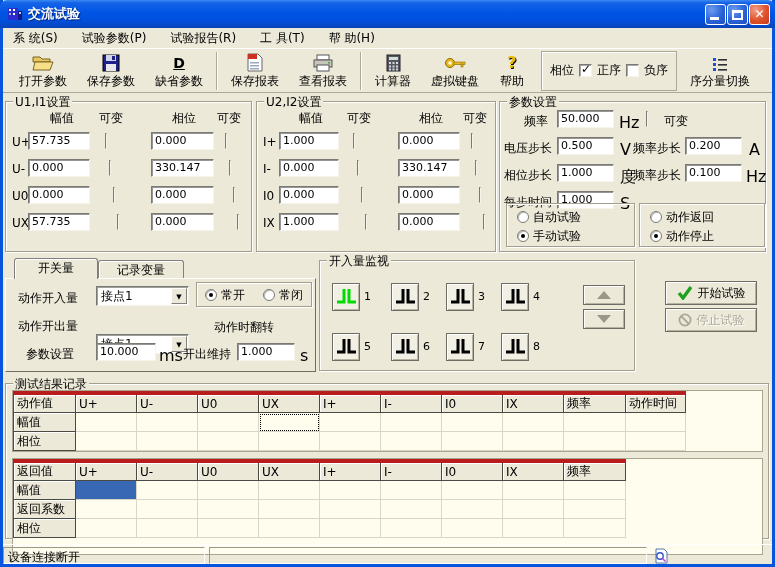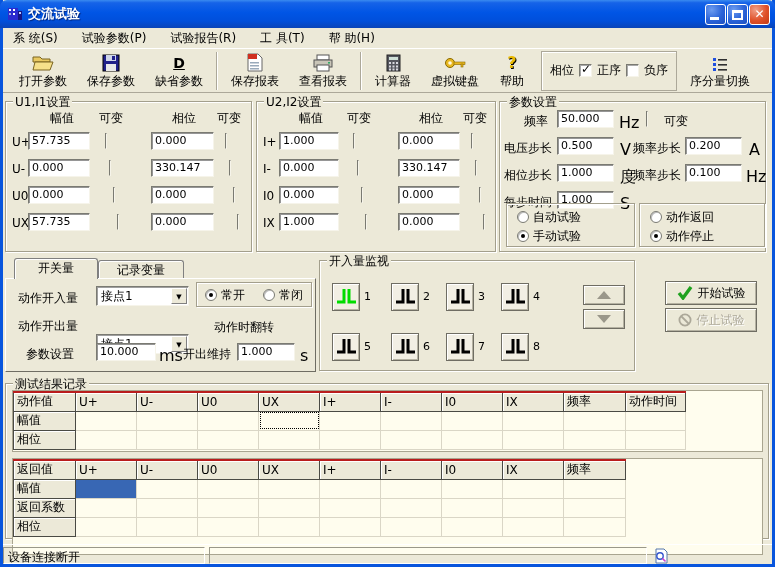--- a/index.html
+++ b/index.html
@@ -51,21 +51,21 @@
 
   
   .tab { position:absolute; height:19px; background:#ECE9D8; border:1px solid #808080; border-bottom:none; border-radius:3px 3px 0 0; box-shadow: inset 1px 1px 0 #fff; text-align:center; line-height:18px; }
   .tabpanel { position:absolute; background:#ECE9D8; border:1px solid; border-color:#fff #6f6d63 #6f6d63 #fff; }
 
   
   .tblpanel { position:absolute; background:#FFFDEE; border:1px solid #A9A590; }
   table.rtbl { border-collapse:collapse; table-layout:fixed; }
   .rtbl th, .rtbl td { height:19px; font-weight:normal; font-size:12px; text-align:left; padding:0 0 0 3px; overflow:hidden; }
   .rtbl th { background:#ECE9D8; border-right:1px solid #4a4a44; border-bottom:1px solid #4a4a44; box-shadow: inset 1px 1px 0 #fff; }
-  .rtbl tr.hdr th { border-top:2px solid #b91c1c;margin-left:28px; }
+  .rtbl tr.hdr th { border-top:4px solid #b91c1c;margin-left:28px; }
   .rtbl th.corner, .rtbl th.rowlbl { border-left:1px solid #4a4a44; }
   .rtbl td { background:#FFFDEE; border-right:1px solid #DAD6C6; border-bottom:1px solid #DAD6C6; }
   .rtbl td.focus { outline:1px dotted #000; outline-offset:-2px; }
   .rtbl td.selected { background:#3867B4; }
 
   
   .statusbar { position:absolute; top:544px; left:3px; width:769px; height:20px; border-top:1px solid #fff; }
   .spanel { position:absolute; top:2px; height:17px; border:1px solid; border-color:#9a9889 #fff #fff #9a9889; padding:1px 4px; font-size:12px; }
 
   .unit { font-size:16px; }

